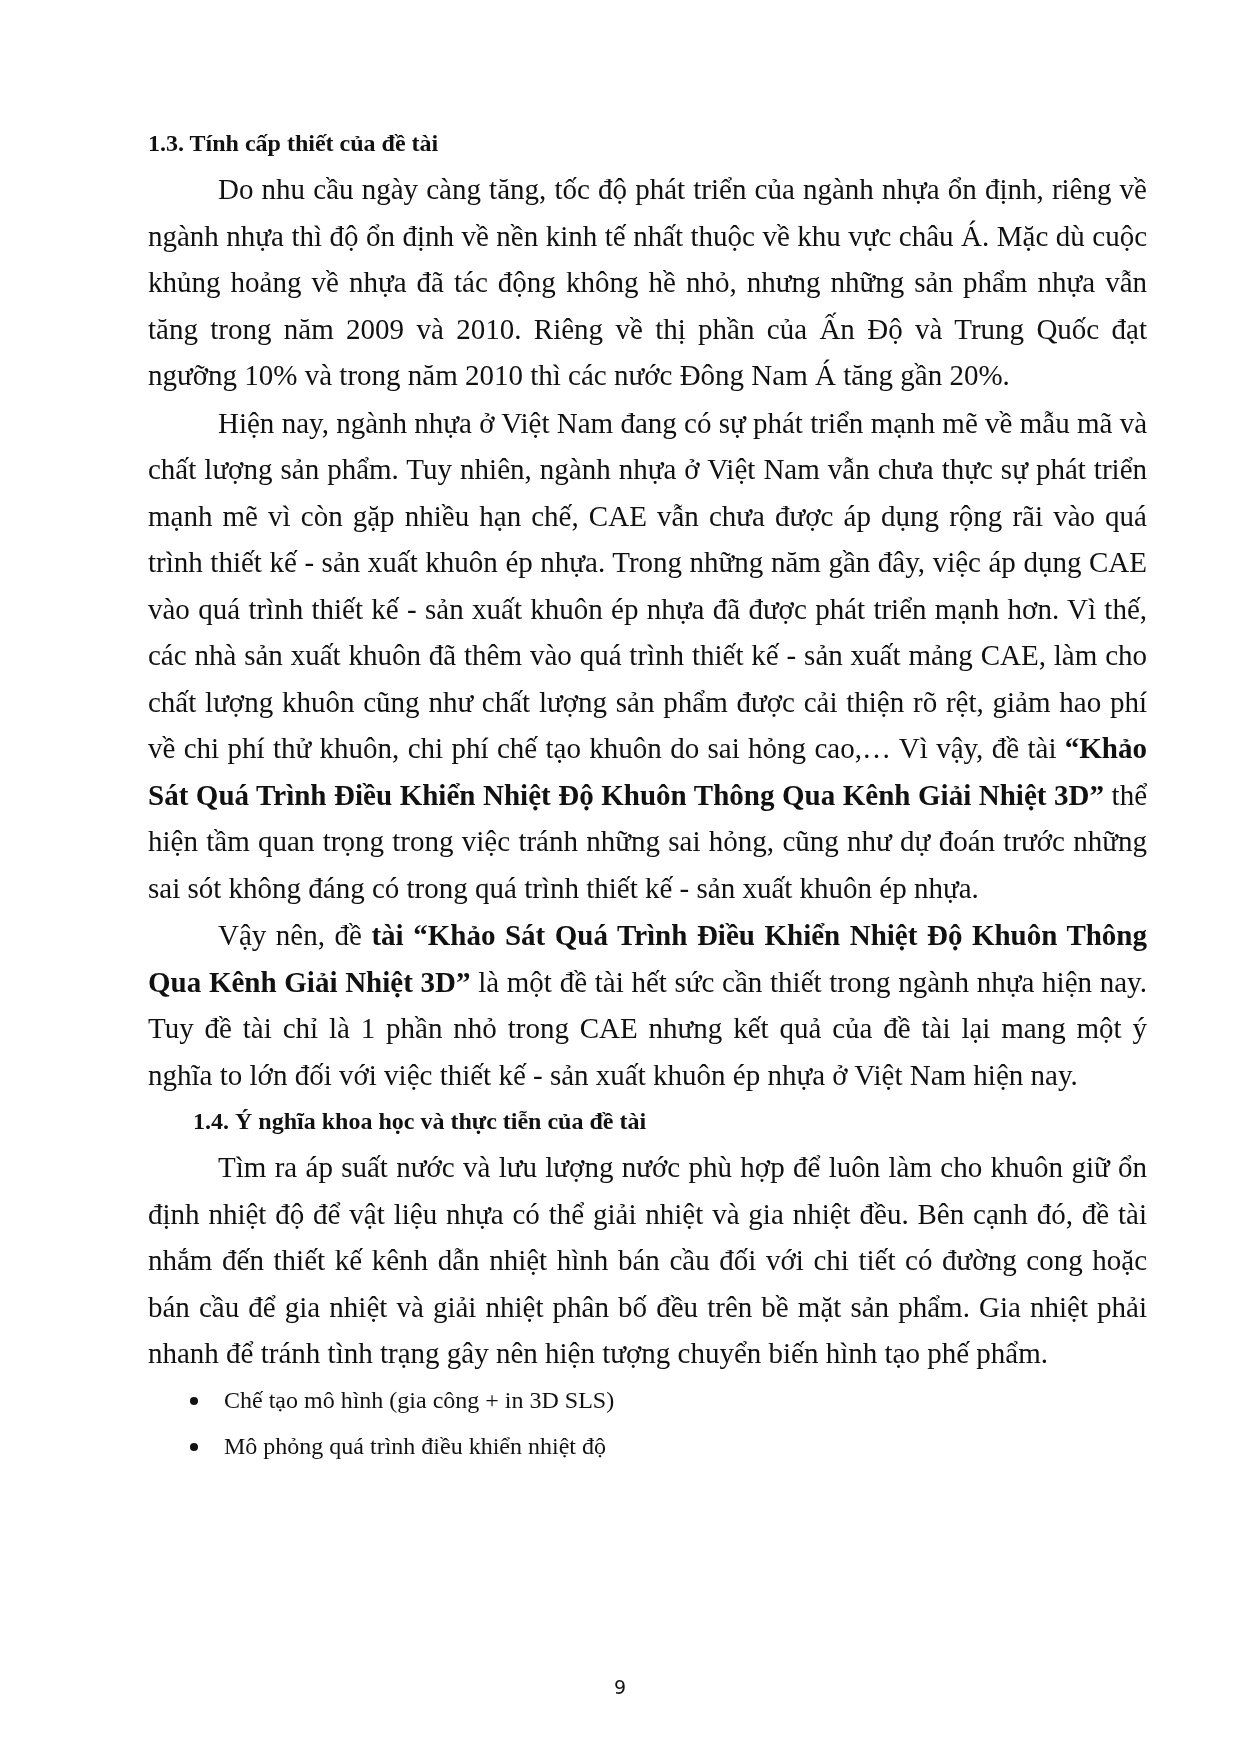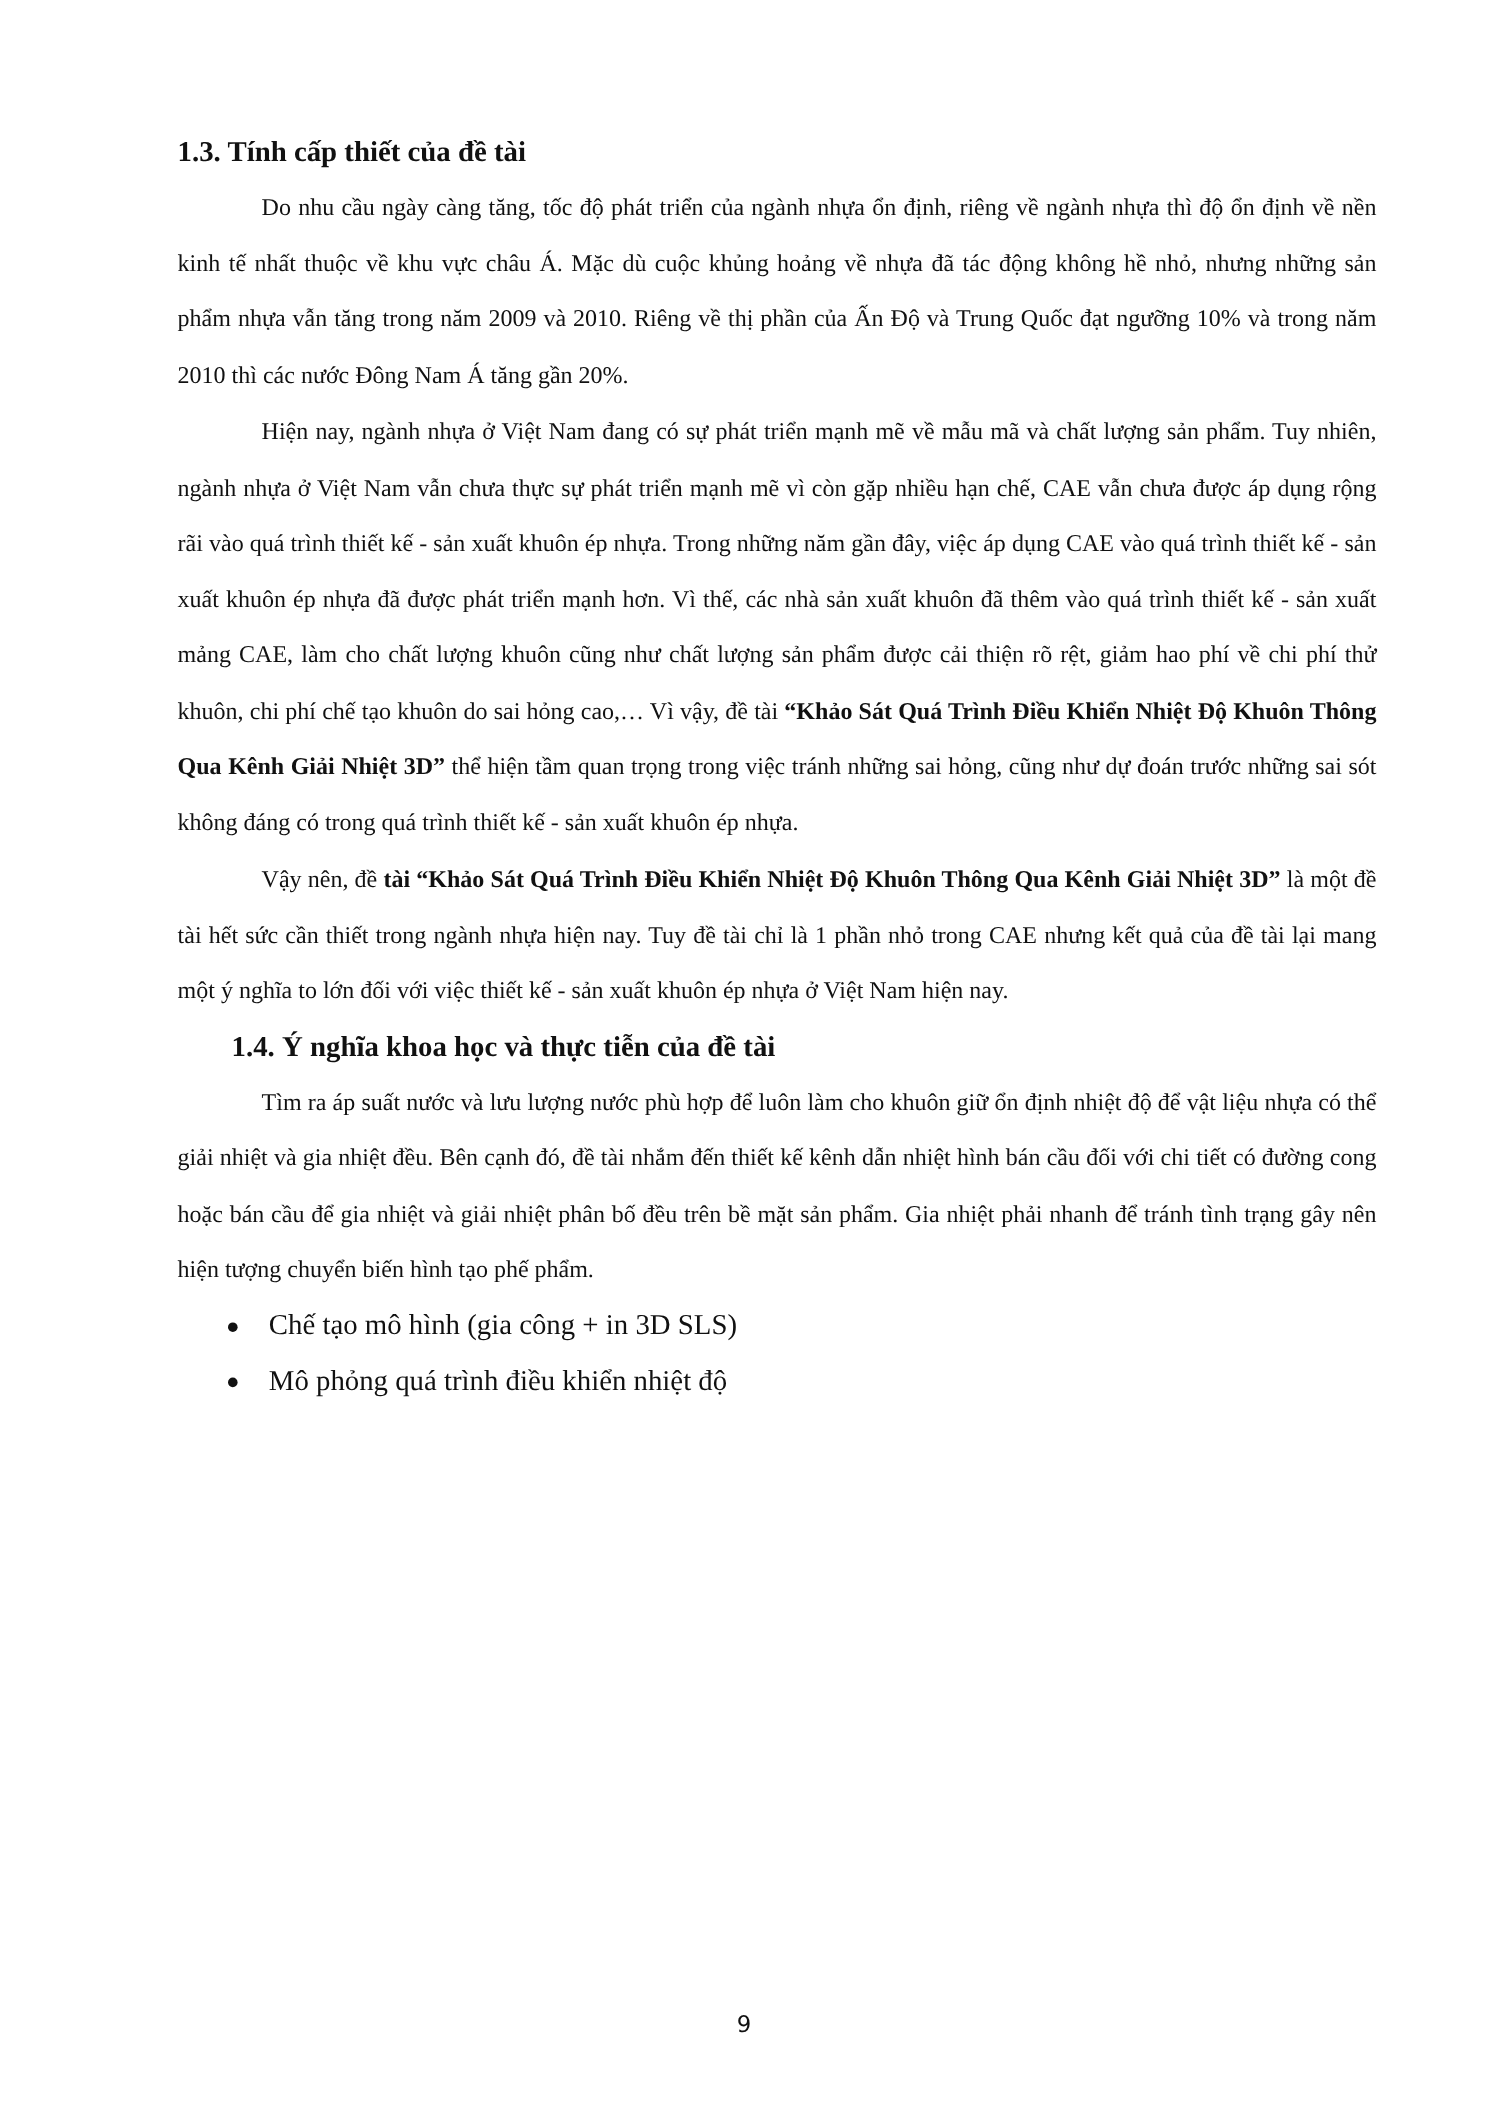--- a/index.html
+++ b/index.html
@@ -11,32 +11,32 @@
       width: 1240px;
       height: 1754px;
       position: relative;
       overflow: hidden;
       font-family: "Liberation Serif", "DejaVu Serif", serif;
       color: #111111;
     }
     .page {
       position: absolute;
       left: 148px;
-      top: 104px;
+      top: 120px;
       width: 999px;
     }
     .heading {
       font-weight: bold;
       font-size: 24px;
       line-height: 46px;
       margin: 0;
       padding: 0;
     }
     .para {
-      font-size: 20px;
+      font-size: 29px;
       line-height: 46.5px;
       text-align: justify;
       text-indent: 70px;
       margin: 0 0 0 0;
     }
     .para + .para { margin-top: 1px; }
     .para b { font-weight: bold; }
     .heading.h13 { margin-top: 0; }
     .heading.h14 { margin-top: 0; margin-left: 45px; }
     .heading.h15 { margin-top: 0; }

